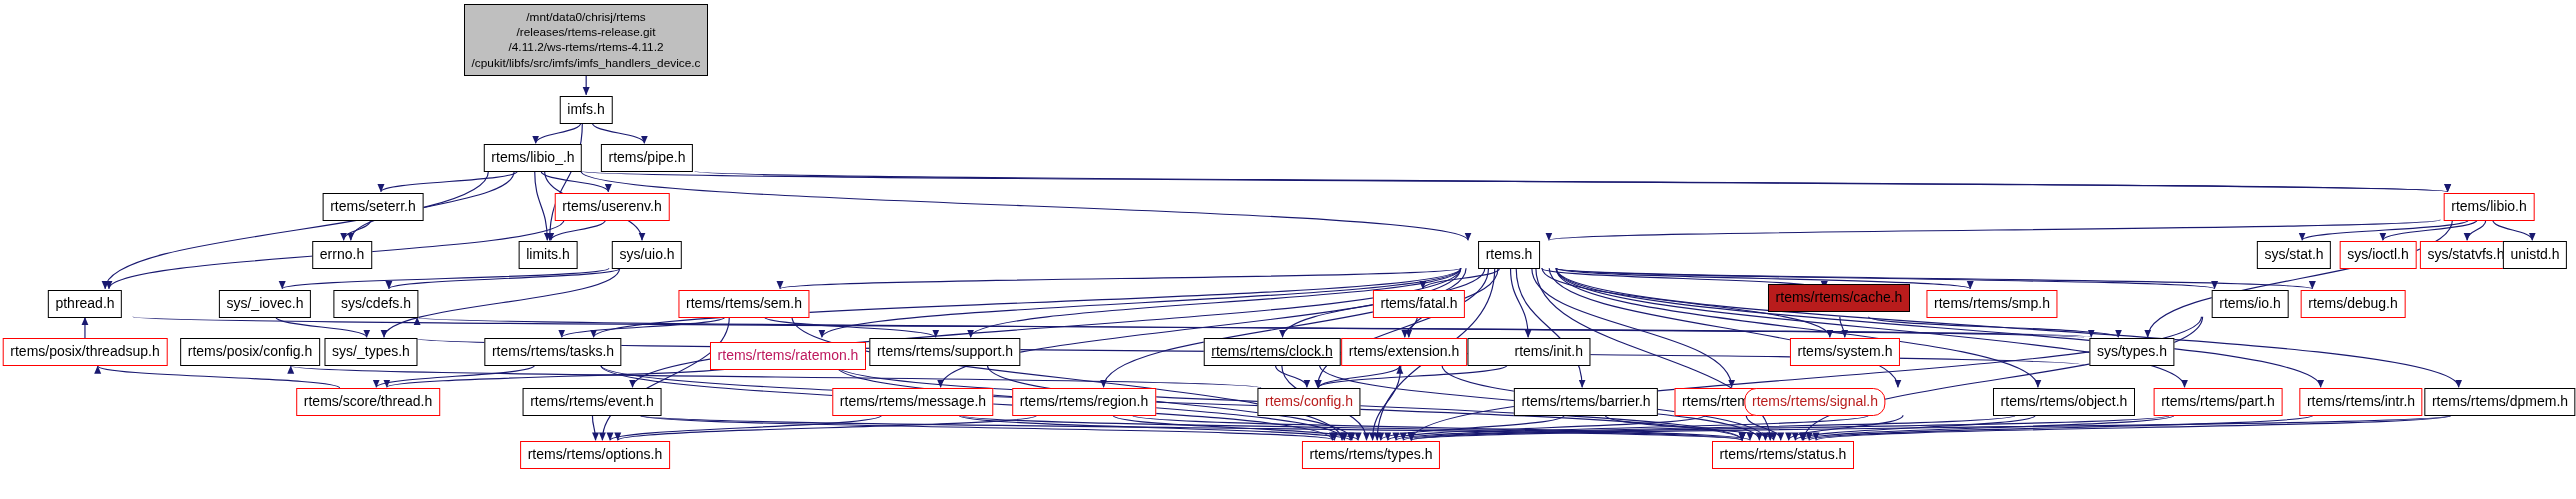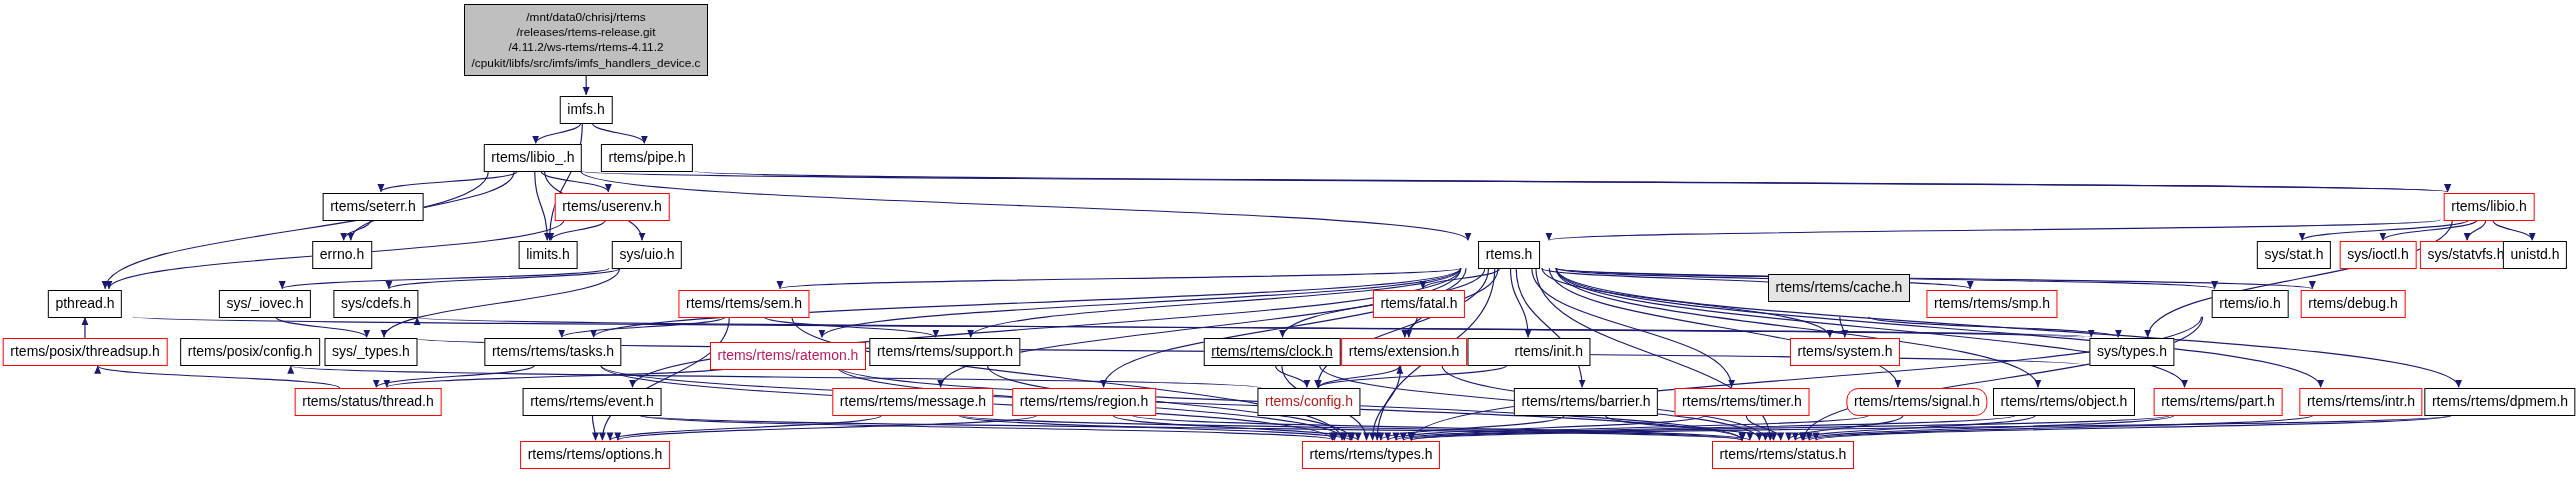--- a/index.html
+++ b/index.html
@@ -178,43 +178,43 @@
     <div class="node normal" style="left: 1509px; top: 241px; background: rgb(255, 255, 255); border-color: rgb(0, 0, 0); color: rgb(0, 0, 0);">rtems.h</div>
     <div class="node normal" style="left: 2294px; top: 241px; background: rgb(255, 255, 255); border-color: rgb(0, 0, 0); color: rgb(0, 0, 0);">sys/stat.h</div>
     <div class="node truncated" style="left: 2378px; top: 241px; background: rgb(255, 255, 255); border-color: rgb(255, 0, 0); color: rgb(0, 0, 0);">sys/ioctl.h</div>
     <div class="node truncated" style="left: 2466px; top: 241px; background: rgb(255, 255, 255); border-color: rgb(255, 0, 0); color: rgb(0, 0, 0);">sys/statvfs.h</div>
     <div class="node normal" style="left: 2535px; top: 241px; background: rgb(255, 255, 255); border-color: rgb(0, 0, 0); color: rgb(0, 0, 0);">unistd.h</div>
     <div class="node normal" style="left: 85px; top: 290px; background: rgb(255, 255, 255); border-color: rgb(0, 0, 0); color: rgb(0, 0, 0);">pthread.h</div>
     <div class="node normal" style="left: 265px; top: 290px; background: rgb(255, 255, 255); border-color: rgb(0, 0, 0); color: rgb(0, 0, 0);">sys/_iovec.h</div>
     <div class="node normal" style="left: 376px; top: 290px; background: rgb(255, 255, 255); border-color: rgb(0, 0, 0); color: rgb(0, 0, 0);">sys/cdefs.h</div>
     <div class="node truncated" style="left: 744px; top: 290px; background: rgb(255, 255, 255); border-color: rgb(255, 0, 0); color: rgb(0, 0, 0);">rtems/rtems/sem.h</div>
     <div class="node truncated" style="left: 1419px; top: 290px; background: rgb(255, 255, 255); border-color: rgb(255, 0, 0); color: rgb(0, 0, 0);">rtems/fatal.h</div>
-    <div class="node normal" style="left: 1839px; top: 274px; background: #e5e5e5; border-color: rgb(0, 0, 0); color: rgb(0, 0, 0);">rtems/rtems/cache.h</div>
+    <div class="node normal" style="left: 1839px; top: 284px; background: #b91c1c; border-color: rgb(0, 0, 0); color: rgb(0, 0, 0);">rtems/rtems/cache.h</div>
     <div class="node truncated" style="left: 1992px; top: 290px; background: rgb(255, 255, 255); border-color: rgb(255, 0, 0); color: rgb(0, 0, 0);">rtems/rtems/smp.h</div>
     <div class="node normal" style="left: 2250px; top: 290px; background: rgb(255, 255, 255); border-color: rgb(0, 0, 0); color: rgb(0, 0, 0);">rtems/io.h</div>
     <div class="node truncated" style="left: 2353px; top: 290px; background: rgb(255, 255, 255); border-color: rgb(255, 0, 0); color: rgb(0, 0, 0);">rtems/debug.h</div>
     <div class="node truncated" style="left: 85px; top: 338px; background: rgb(255, 255, 255); border-color: rgb(255, 0, 0); color: rgb(0, 0, 0);">rtems/posix/threadsup.h</div>
     <div class="node normal" style="left: 250px; top: 338px; background: rgb(255, 255, 255); border-color: rgb(0, 0, 0); color: rgb(0, 0, 0);">rtems/posix/config.h</div>
     <div class="node normal" style="left: 371px; top: 338px; background: rgb(255, 255, 255); border-color: rgb(0, 0, 0); color: rgb(0, 0, 0);">sys/_types.h</div>
     <div class="node normal" style="left: 553px; top: 338px; background: rgb(255, 255, 255); border-color: rgb(0, 0, 0); color: rgb(0, 0, 0);">rtems/rtems/tasks.h</div>
     <div class="node truncated" style="left: 788px; top: 342px; background: rgb(255, 255, 255); border-color: rgb(255, 0, 0); color: #be185d;">rtems/rtems/ratemon.h</div>
     <div class="node normal" style="left: 945px; top: 338px; background: rgb(255, 255, 255); border-color: rgb(0, 0, 0); color: rgb(0, 0, 0);">rtems/rtems/support.h</div>
     <div class="node normal" style="left: 1272px; top: 338px; background: rgb(255, 255, 255); border-color: rgb(0, 0, 0); color: rgb(0, 0, 0); text-decoration: underline;">rtems/rtems/clock.h</div>
     <div class="node truncated" style="left: 1404px; top: 338px; background: rgb(255, 255, 255); border-color: rgb(255, 0, 0); color: rgb(0, 0, 0);">rtems/extension.h</div>
     <div class="node normal" style="left: 1529px; top: 338px; background: rgb(255, 255, 255); border-color: rgb(0, 0, 0); color: rgb(0, 0, 0); padding-left: 46px;">rtems/init.h</div>
     <div class="node truncated" style="left: 1845px; top: 338px; background: rgb(255, 255, 255); border-color: rgb(255, 0, 0); color: rgb(0, 0, 0);">rtems/system.h</div>
     <div class="node normal" style="left: 2132px; top: 338px; background: rgb(255, 255, 255); border-color: rgb(0, 0, 0); color: rgb(0, 0, 0);">sys/types.h</div>
-    <div class="node truncated" style="left: 368px; top: 388px; background: rgb(255, 255, 255); border-color: rgb(255, 0, 0); color: rgb(0, 0, 0);">rtems/status/thread.h</div>
+    <div class="node truncated" style="left: 368px; top: 388px; background: rgb(255, 255, 255); border-color: rgb(255, 0, 0); color: rgb(0, 0, 0);">rtems/score/thread.h</div>
     <div class="node normal" style="left: 592px; top: 388px; background: rgb(255, 255, 255); border-color: rgb(0, 0, 0); color: rgb(0, 0, 0);">rtems/rtems/event.h</div>
     <div class="node truncated" style="left: 913px; top: 388px; background: rgb(255, 255, 255); border-color: rgb(255, 0, 0); color: rgb(0, 0, 0);">rtems/rtems/message.h</div>
     <div class="node truncated" style="left: 1084px; top: 388px; background: rgb(255, 255, 255); border-color: rgb(255, 0, 0); color: rgb(0, 0, 0);">rtems/rtems/region.h</div>
     <div class="node normal" style="left: 1309px; top: 388px; background: rgb(255, 255, 255); border-color: rgb(0, 0, 0); color: #b91c1c;">rtems/config.h</div>
     <div class="node normal" style="left: 1586px; top: 388px; background: rgb(255, 255, 255); border-color: rgb(0, 0, 0); color: rgb(0, 0, 0);">rtems/rtems/barrier.h</div>
     <div class="node truncated" style="left: 1742px; top: 388px; background: rgb(255, 255, 255); border-color: rgb(255, 0, 0); color: rgb(0, 0, 0);">rtems/rtems/timer.h</div>
-    <div class="node truncated" style="left: 1917px; top: 388px; background: rgb(255, 255, 255); border-color: rgb(255, 0, 0); color: #000000; border-radius: 12px;">rtems/rtems/signal.h</div>
+    <div class="node truncated" style="left: 1815px; top: 388px; background: rgb(255, 255, 255); border-color: rgb(255, 0, 0); color: #b91c1c; border-radius: 12px;">rtems/rtems/signal.h</div>
     <div class="node normal" style="left: 2064px; top: 388px; background: rgb(255, 255, 255); border-color: rgb(0, 0, 0); color: rgb(0, 0, 0);">rtems/rtems/object.h</div>
     <div class="node truncated" style="left: 2218px; top: 388px; background: rgb(255, 255, 255); border-color: rgb(255, 0, 0); color: rgb(0, 0, 0);">rtems/rtems/part.h</div>
     <div class="node truncated" style="left: 2361px; top: 388px; background: rgb(255, 255, 255); border-color: rgb(255, 0, 0); color: rgb(0, 0, 0);">rtems/rtems/intr.h</div>
     <div class="node normal" style="left: 2500px; top: 388px; background: rgb(255, 255, 255); border-color: rgb(0, 0, 0); color: rgb(0, 0, 0);">rtems/rtems/dpmem.h</div>
     <div class="node truncated" style="left: 595px; top: 441px; background: rgb(255, 255, 255); border-color: rgb(255, 0, 0); color: rgb(0, 0, 0);">rtems/rtems/options.h</div>
     <div class="node truncated" style="left: 1371px; top: 441px; background: rgb(255, 255, 255); border-color: rgb(255, 0, 0); color: rgb(0, 0, 0);">rtems/rtems/types.h</div>
     <div class="node truncated" style="left: 1783px; top: 441px; background: rgb(255, 255, 255); border-color: rgb(255, 0, 0); color: rgb(0, 0, 0);">rtems/rtems/status.h</div>
   </div>
 
 

